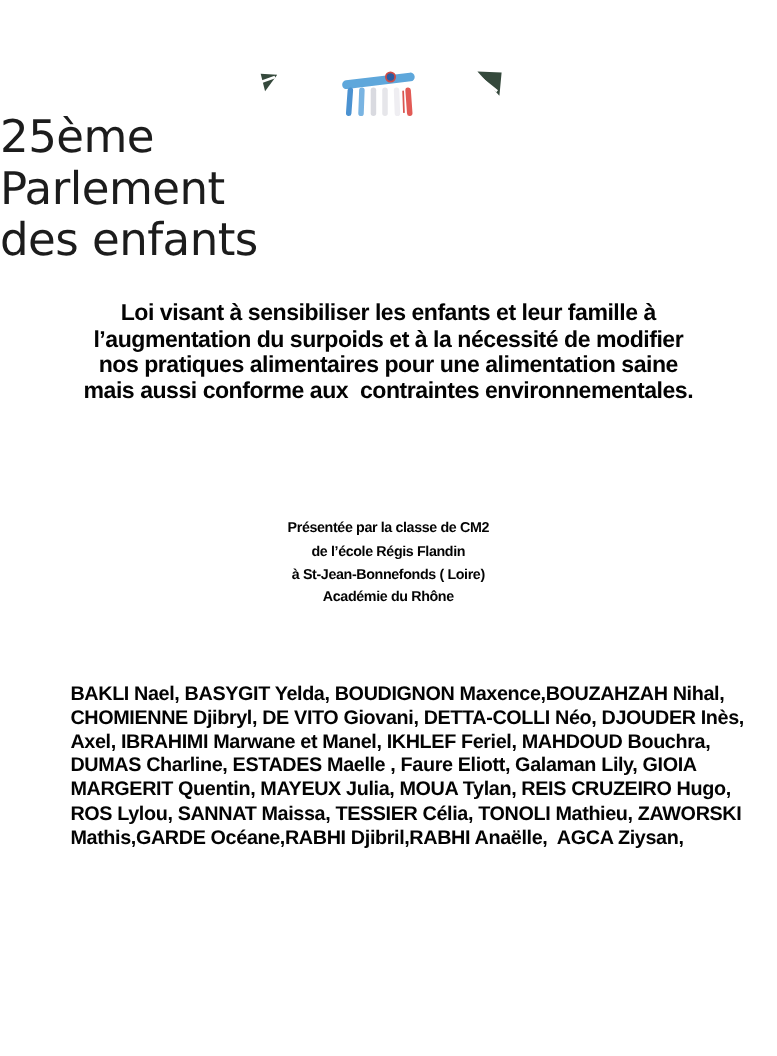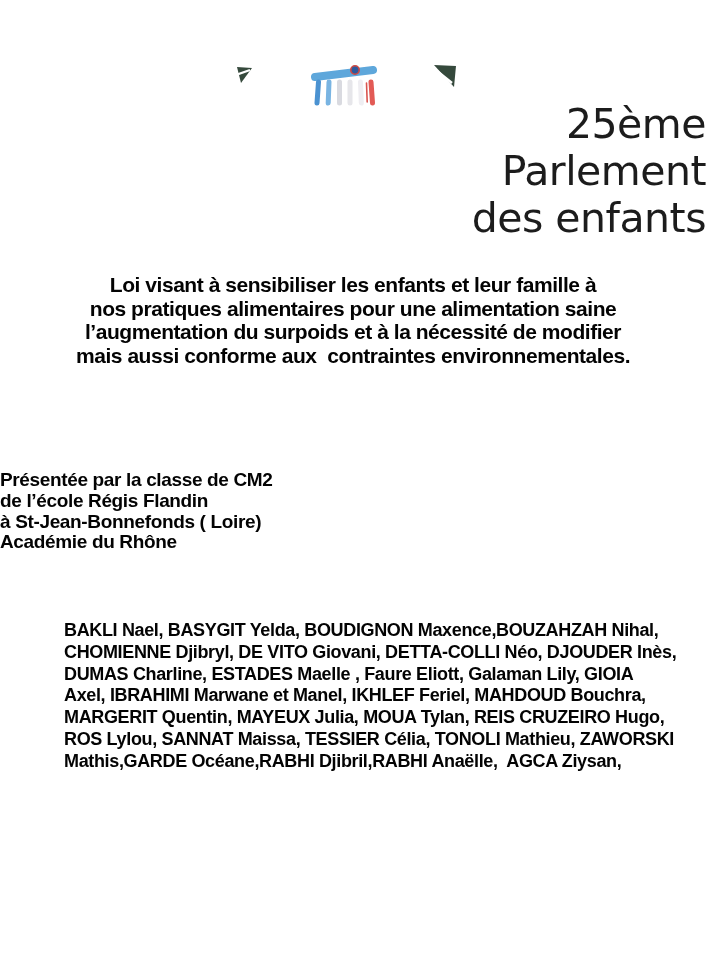--- a/index.html
+++ b/index.html
@@ -14,41 +14,41 @@
   
   .art { position:absolute; }
   .art svg { display:block; }
   .leaf-left  { left:236px; top:66px; }
   .leaf-right { left:433px; top:63px; }
   .building   { left:311px; top:62px; }
 
   
   .title {
     position:absolute; top:101px; left:0; right:0;
-    text-align:right;
+    text-align:left;
     font-family:"DejaVu Sans", sans-serif;
     font-size:41px; line-height:47px;
     font-weight:400; color:#1c1c1c;
     letter-spacing:-0.5px;
   }
 
   
   .law {
     position:absolute; top:273px; left:0; right:0;
     text-align:center;
     font-size:21px; line-height:23.6px;
     font-weight:700; color:#030303;
     letter-spacing:-0.45px;
   }
 
   
   .presented {
     position:absolute; top:470px; left:0; right:0;
-    text-align:left;
-    font-size:19px; line-height:20.8px;
+    text-align:center;
+    font-size:13px; line-height:20.8px;
     font-weight:700; color:#030303;
     letter-spacing:-0.35px;
   }
 
   
   .students {
     position:absolute; top:598px; left:64px; right:20px;
     text-align:left;
     font-size:18px; line-height:21.8px;
     font-weight:700; color:#030303;
@@ -91,35 +91,35 @@
   </div>
 
   <div class="title">
       <div class="line">25ème</div>
       <div class="line">Parlement</div>
       <div class="line">des enfants</div>
     </div>
 
   <div class="law">
       <div class="line">Loi visant à sensibiliser les enfants et leur famille à</div>
+      <div class="line">l’augmentation du surpoids et à la nécessité de modifier</div>
       <div class="line">nos pratiques alimentaires pour une alimentation saine</div>
-      <div class="line">l’augmentation du surpoids et à la nécessité de modifier</div>
       <div class="line">mais aussi conforme aux  contraintes environnementales.</div>
     </div>
 
   <div class="presented">
       <div class="line">Présentée par la classe de CM2</div>
       <div class="line">de l’école Régis Flandin</div>
       <div class="line">à St-Jean-Bonnefonds ( Loire)</div>
       <div class="line">Académie du Rhône</div>
     </div>
 
   <div class="students">
       <div class="line">BAKLI Nael, BASYGIT Yelda, BOUDIGNON Maxence,BOUZAHZAH Nihal,</div>
       <div class="line">CHOMIENNE Djibryl, DE VITO Giovani, DETTA-COLLI Néo, DJOUDER Inès,</div>
+      <div class="line">Axel, IBRAHIMI Marwane et Manel, IKHLEF Feriel, MAHDOUD Bouchra,</div>
       <div class="line">DUMAS Charline, ESTADES Maelle , Faure Eliott, Galaman Lily, GIOIA</div>
-      <div class="line">Axel, IBRAHIMI Marwane et Manel, IKHLEF Feriel, MAHDOUD Bouchra,</div>
       <div class="line">MARGERIT Quentin, MAYEUX Julia, MOUA Tylan, REIS CRUZEIRO Hugo,</div>
       <div class="line">ROS Lylou, SANNAT Maissa, TESSIER Célia, TONOLI Mathieu, ZAWORSKI</div>
       <div class="line">Mathis,GARDE Océane,RABHI Djibril,RABHI Anaëlle,  AGCA Ziysan,</div>
     </div>
 
 </div>
 
 </body></html>

